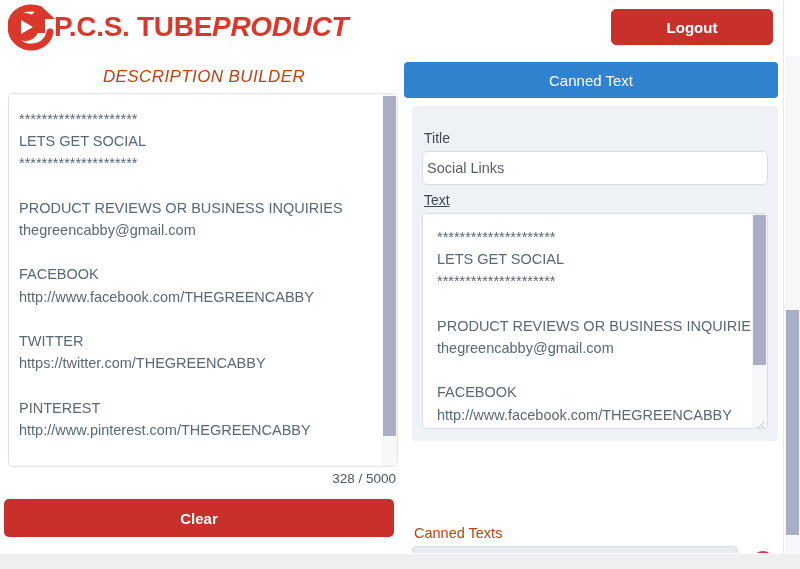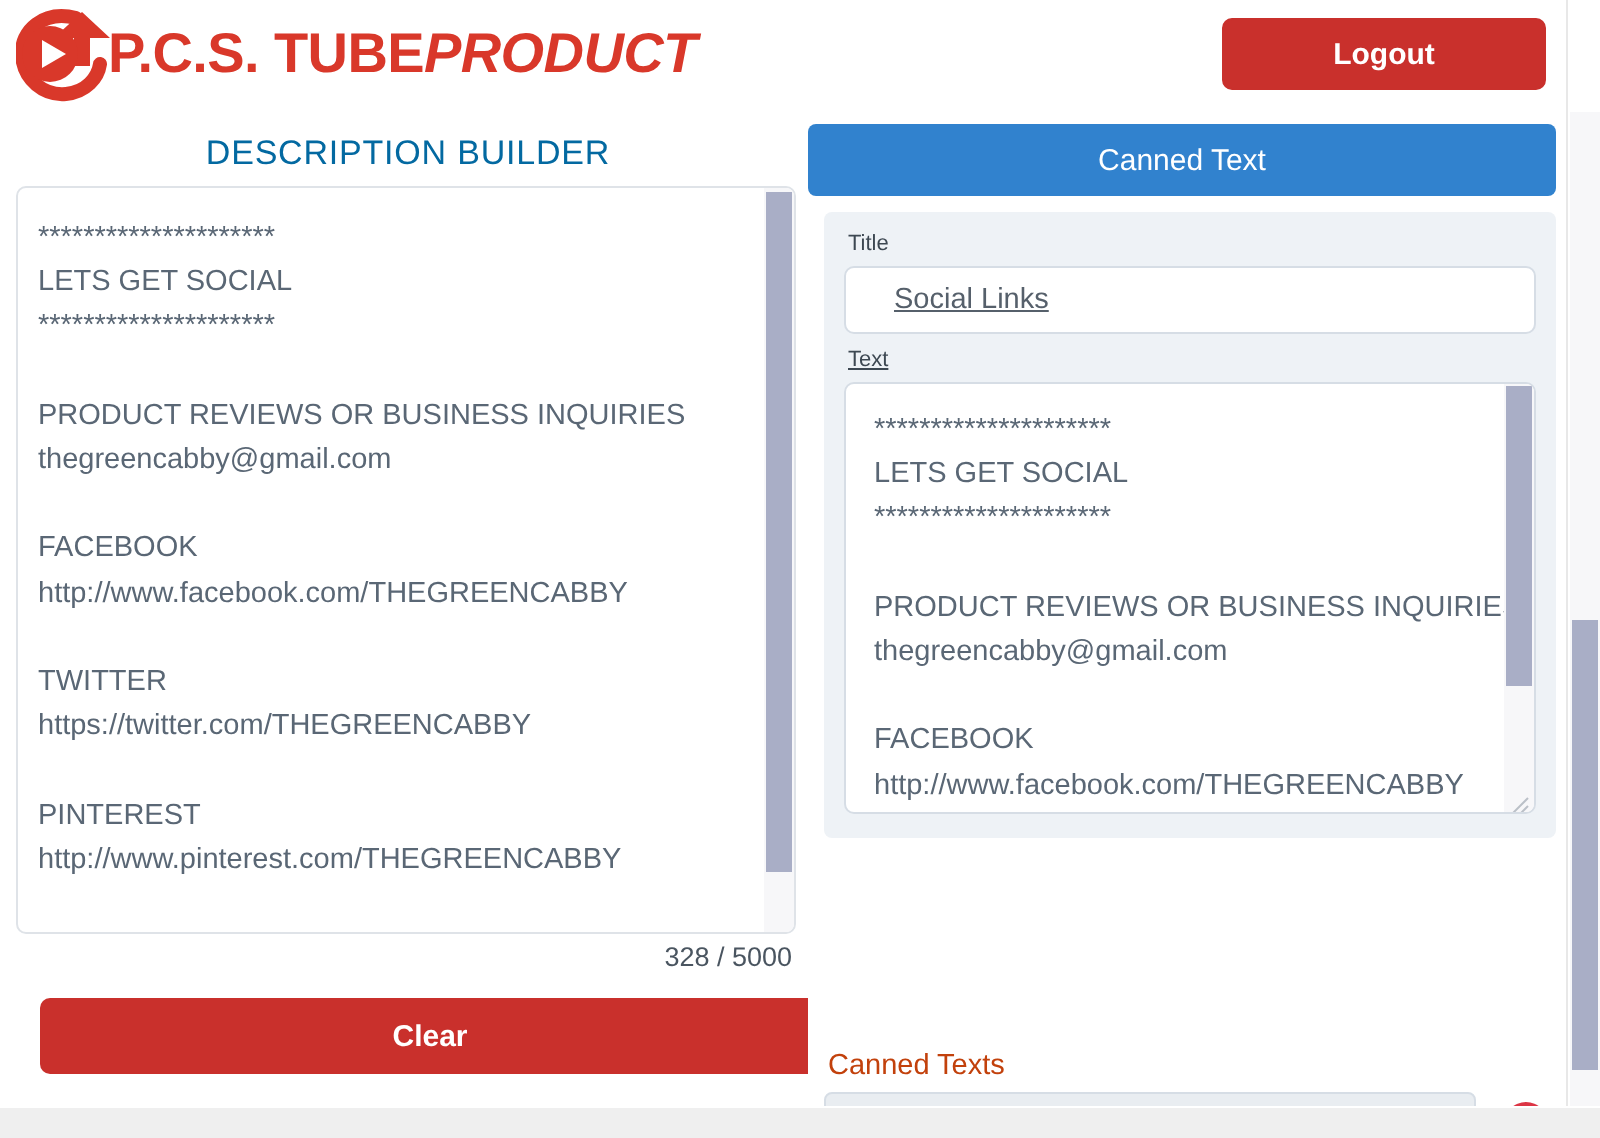--- a/index.html
+++ b/index.html
@@ -76,24 +76,25 @@
   
   .left-col {
     position: absolute;
     left: 0; top: 56px;
     width: 408px; height: 497px;
     background: #ffffff;
   }
   .section-title {
     text-align: center;
     font-size: 17px;
-    color: #0369a1;
+    color: #c2410c;
     letter-spacing: 0.4px;
     margin: 11px 0 8px 0;
     font-weight: normal;
+    font-style: italic;
   }
   .desc-box {
     position: absolute;
     left: 8px; top: 37px;
     width: 390px; height: 374px;
     background: #ffffff;
     border: 1px solid #dfe3e8;
     border-radius: 5px;
     overflow: hidden;
   }
@@ -123,21 +124,21 @@
     border-radius: 0;
   }
   .char-count {
     position: absolute;
     right: 12px; top: 415px;
     font-size: 13.5px;
     color: #4a5560;
   }
   .btn-row {
     position: absolute;
-    left: 20px; top: 443px;
+    left: 4px; top: 443px;
     width: 390px;
     display: flex;
     gap: 10px;
   }
   .btn-clear, .btn-copy {
     flex: 1 1 0;
     height: 38px;
     border-radius: 5px;
     border: none;
     color: #ffffff;
@@ -173,36 +174,35 @@
   }
   .canned-card {
     position: absolute;
     left: 8px; top: 50px;
     width: 366px;
     background: #eef2f6;
     border-radius: 4px;
     padding: 10px 10px 12px 10px;
   }
   .field-label {
-    font-size: 11px;
+    font-size: 14px;
     color: #3d4852;
-    margin: 0 0 5px 2px;
+    margin: 14px 0 5px 2px;
   }
   .title-input {
     width: 100%;
     height: 34px;
     border: 1px solid #d6dde5;
     border-radius: 5px;
     background: #ffffff;
-    padding: 0 24px;
+    padding: 0 4px;
     font-size: 14.5px;
     color: #56606b;
     font-family: "Liberation Sans", sans-serif;
     outline: none;
-    text-decoration: underline;
   }
   .text-area-wrap {
     position: relative;
     width: 100%;
     height: 216px;
     margin-top: 3px;
     background: #ffffff;
     border: 1px solid #d6dde5;
     border-radius: 5px;
     overflow: hidden;

